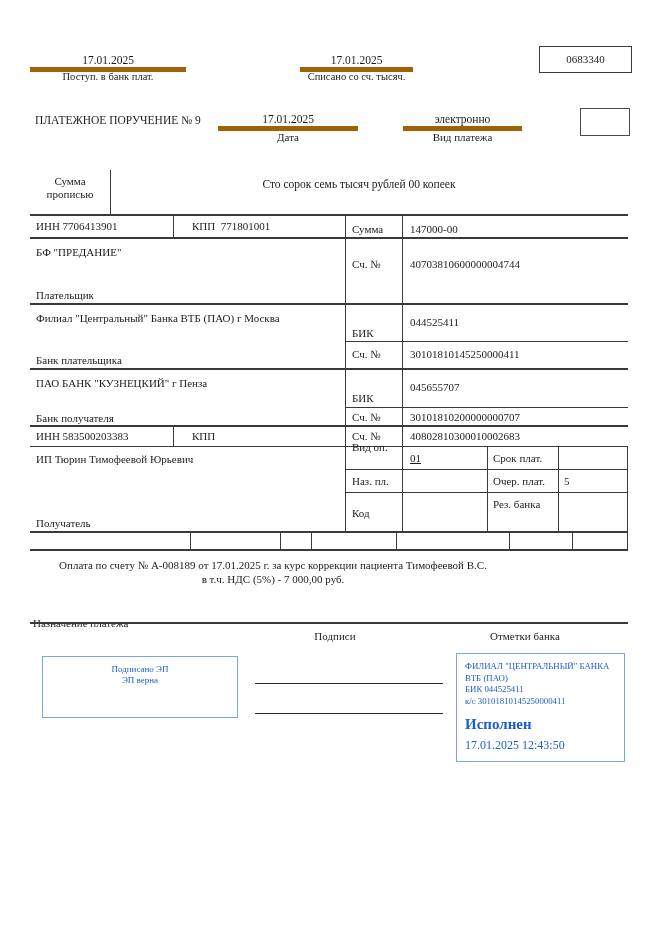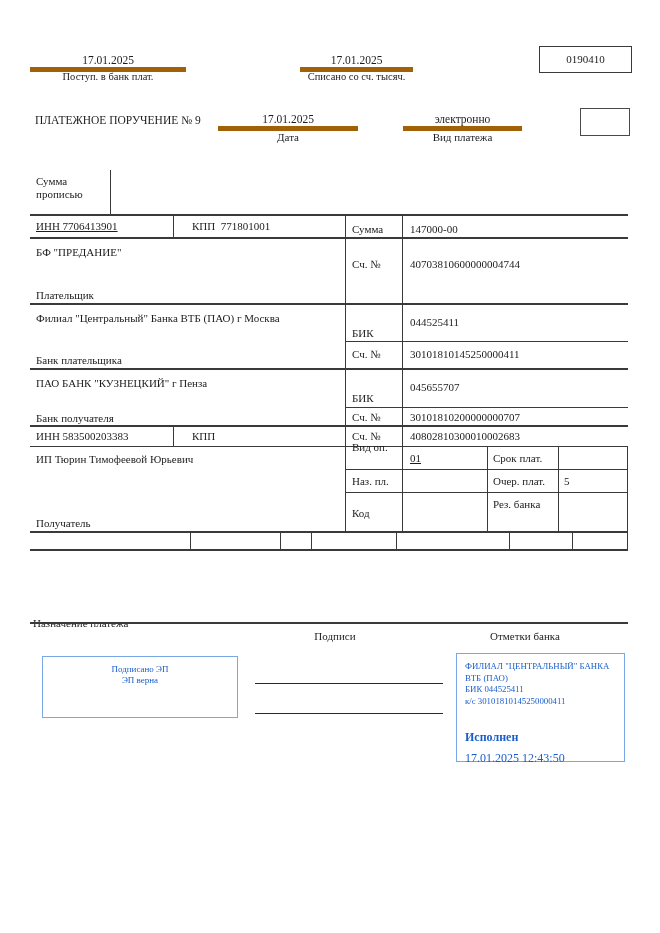--- a/index.html
+++ b/index.html
@@ -1,21 +1,21 @@
 <!DOCTYPE html>
 <html><head>
 <meta charset="utf-8">
 <style>
   * { margin:0; padding:0; box-sizing:border-box; }
   html,body { background:#ffffff; }
   .page {
     position:relative; width:660px; height:933px; background:#ffffff;
     font-family:"Liberation Serif", serif; color:#1c1c1c; overflow:hidden;
   }
-  .abs { position:absolute; }
+  .abs { position:absolute;text-align:center; }
   .t11 { font-size:11px; line-height:13px; }
   .t115 { font-size:11.5px; line-height:14px; }
   .t10 { font-size:10.5px; line-height:12px; }
   .ctr { text-align:center; }
   .hline { position:absolute; background:#3a3a3a; }
   .vline { position:absolute; background:#3a3a3a; }
   .ubox { position:absolute; border:1.5px solid #3a3a3a; text-align:center; }
   .field-line { border-bottom:5px solid #a16207; text-align:center; }
   .stamp-sign {
     position:absolute; left:42px; top:656px; width:196px; height:62px;
@@ -23,48 +23,49 @@
     padding-top:7px;
   }
   .stamp-sign .s-small { font-size:9px; line-height:11px; }
   .stamp-sign .s-name  { font-size:12px; line-height:15px; font-weight:bold; margin:2px 0; }
   .stamp-bank {
     position:absolute; left:456px; top:653px; width:169px; height:109px;
     border:1.5px solid var(--stamp-border); color:var(--stamp-blue);
     padding:7px 8px 0 8px; text-align:left;
   }
   .stamp-bank .b-small { font-size:8.8px; line-height:11.5px; }
-  .stamp-bank .b-status { font-size:12px; line-height:16px; font-weight:bold; margin-top:22px; }
+  .stamp-bank .b-status { font-size:15px; line-height:16px; font-weight:bold; margin-top:9px; }
   .stamp-bank .b-time { font-size:12px; line-height:14px; margin-top:6px; }
 </style>
 </head>
 <body>
 
 <div class="page" style="--stamp-blue:#1a5ecc; --stamp-border:#7aa7e8;">
 
   <div class="abs field-line t115" style="left:30px; top:53px; width:156px;">17.01.2025</div>
   <div class="abs ctr t10" style="left:30px; top:71px; width:156px;">Поступ. в банк плат.</div>
 
   <div class="abs field-line t115" style="left:300px; top:53px; width:113px;">17.01.2025</div>
   <div class="abs ctr t10" style="left:298px; top:71px; width:117px;">Списано со сч. тысяч.</div>
 
-  <div class="ubox t11" style="left:539px; top:46px; width:93px; height:27px; line-height:24px;">0190410</div>
+  <div class="ubox t11" style="left:539px; top:46px; width:93px; height:27px; line-height:24px;">0683340</div>
 
   <div class="abs t115" style="left:35px; top:113px;">ПЛАТЕЖНОЕ ПОРУЧЕНИЕ № 9</div>
 
   <div class="abs field-line t115" style="left:218px; top:112px; width:140px;">17.01.2025</div>
   <div class="abs ctr t11" style="left:218px; top:131px; width:140px;text-align:center;">Дата</div>
 
   <div class="abs field-line t115" style="left:403px; top:112px; width:119px;">электронно</div>
   <div class="abs ctr t11" style="left:403px; top:131px; width:119px;">Вид платежа</div>
 
   <div class="ubox" style="left:580px; top:108px; width:50px; height:28px; border-color:#4a4a4a;"></div>
 
   <div class="vline" style="left:110px; top:170px; width:1px; height:45px;"></div>
   <div class="abs t11" style="left:36px; top:175px; width:68px;">Сумма прописью</div>
+  <div class="abs t115" style="left:119px; top:177px; width:480px;">Сто сорок семь тысяч рублей 00 копеек</div>
 
   <div class="hline" style="left:30px; top:214px; width:598px; height:2px;"></div>
   <div class="hline" style="left:30px; top:237px; width:598px; height:2px;"></div>
   <div class="hline" style="left:30px; top:303px; width:598px; height:2px;"></div>
   <div class="hline" style="left:345px; top:341px; width:283px; height:1px;"></div>
   <div class="hline" style="left:30px; top:368px; width:598px; height:2px;"></div>
   <div class="hline" style="left:345px; top:407px; width:283px; height:1px;"></div>
   <div class="hline" style="left:30px; top:425px; width:598px; height:2px;"></div>
   <div class="hline" style="left:30px; top:446px; width:598px; height:1px;"></div>
   <div class="hline" style="left:345px; top:469px; width:283px; height:1px;"></div>
@@ -80,21 +81,21 @@
   <div class="vline" style="left:558px; top:446px; width:1px; height:86px;"></div>
   <div class="vline" style="left:627px; top:446px; width:1px; height:104px;"></div>
 
   <div class="vline" style="left:190px; top:533px; width:1px; height:16px;"></div>
   <div class="vline" style="left:280px; top:533px; width:1px; height:16px;"></div>
   <div class="vline" style="left:311px; top:533px; width:1px; height:16px;"></div>
   <div class="vline" style="left:396px; top:533px; width:1px; height:16px;"></div>
   <div class="vline" style="left:509px; top:533px; width:1px; height:16px;"></div>
   <div class="vline" style="left:572px; top:533px; width:1px; height:16px;"></div>
 
-  <div class="abs t11" style="left:36px; top:220px;text-decoration:underline;">ИНН 7706413901</div>
+  <div class="abs t11" style="left:36px; top:220px;">ИНН 7706413901</div>
   <div class="abs t11" style="left:192px; top:220px; white-space:pre;">КПП  771801001</div>
   <div class="abs t11" style="left:352px; top:223px;">Сумма</div>
   <div class="abs t11" style="left:410px; top:223px;">147000-00</div>
 
   <div class="abs t11" style="left:36px; top:246px;">БФ "ПРЕДАНИЕ"</div>
   <div class="abs t11" style="left:36px; top:289px;">Плательщик</div>
   <div class="abs t11" style="left:352px; top:258px;">Сч. №</div>
   <div class="abs t11" style="left:410px; top:258px;">40703810600000004744</div>
 
   <div class="abs t11" style="left:36px; top:312px;">Филиал "Центральный" Банка ВТБ (ПАО) г Москва</div>
@@ -123,20 +124,22 @@
   <div class="abs t11" style="left:410px; top:452px;text-decoration:underline;">01</div>
   <div class="abs t11" style="left:493px; top:452px;">Срок плат.</div>
 
   <div class="abs t11" style="left:352px; top:475px;">Наз. пл.</div>
   <div class="abs t11" style="left:493px; top:475px;">Очер. плат.</div>
   <div class="abs t11" style="left:564px; top:475px;">5</div>
 
   <div class="abs t11" style="left:352px; top:507px;">Код</div>
   <div class="abs t11" style="left:493px; top:498px;">Рез. банка</div>
 
+  <div class="abs t11" style="left:33px; top:559px; width:480px;">Оплата по счету № А-008189 от 17.01.2025 г. за курс коррекции пациента Тимофеевой В.С.</div>
+  <div class="abs t11" style="left:33px; top:573px; width:480px;">в т.ч. НДС (5%) - 7 000,00 руб.</div>
   <div class="abs t11" style="left:33px; top:617px;">Назначение платежа</div>
   <div class="hline" style="left:30px; top:622px; width:598px; height:2px;"></div>
 
   <div class="abs ctr t11" style="left:255px; top:630px; width:160px;">Подписи</div>
   <div class="abs ctr t11" style="left:445px; top:630px; width:160px;">Отметки банка</div>
 
   <div class="stamp-sign">
     <div class="s-small">Подписано ЭП</div>
     <div class="s-small">ЭП верна</div>
   </div>

